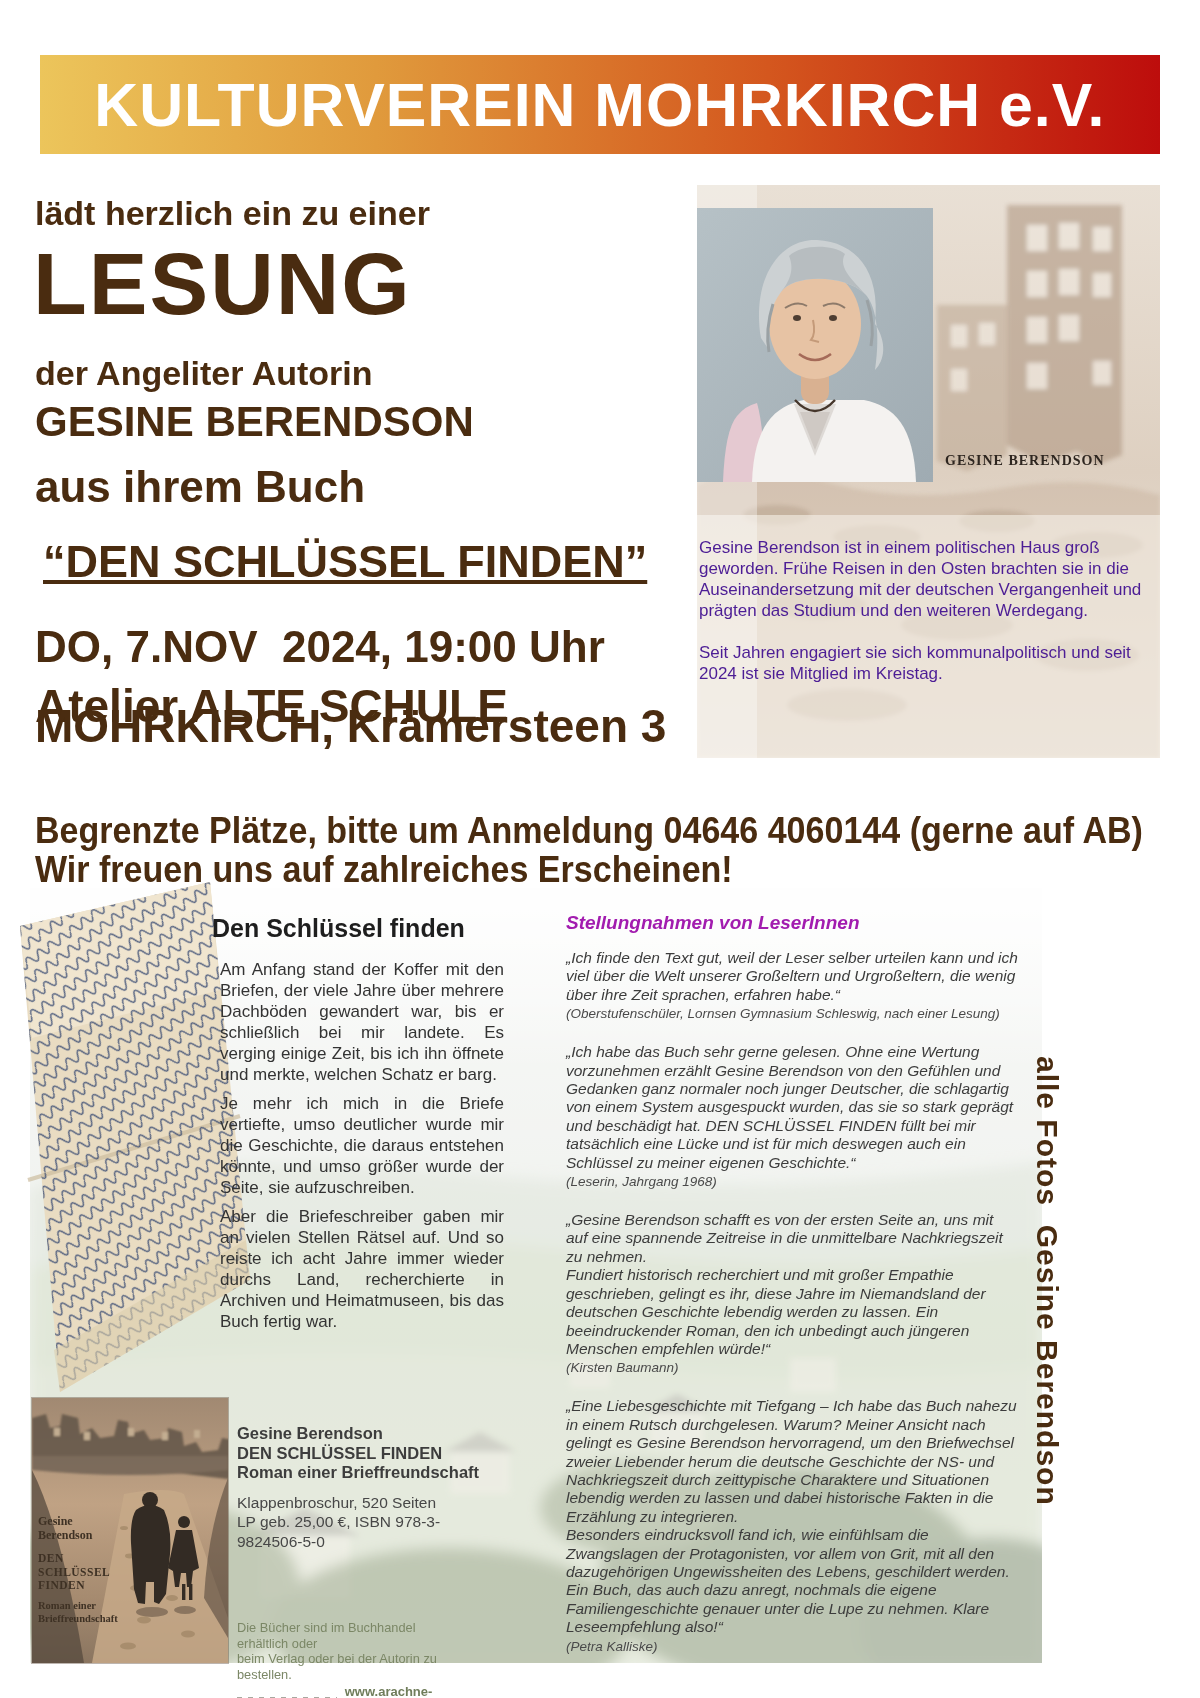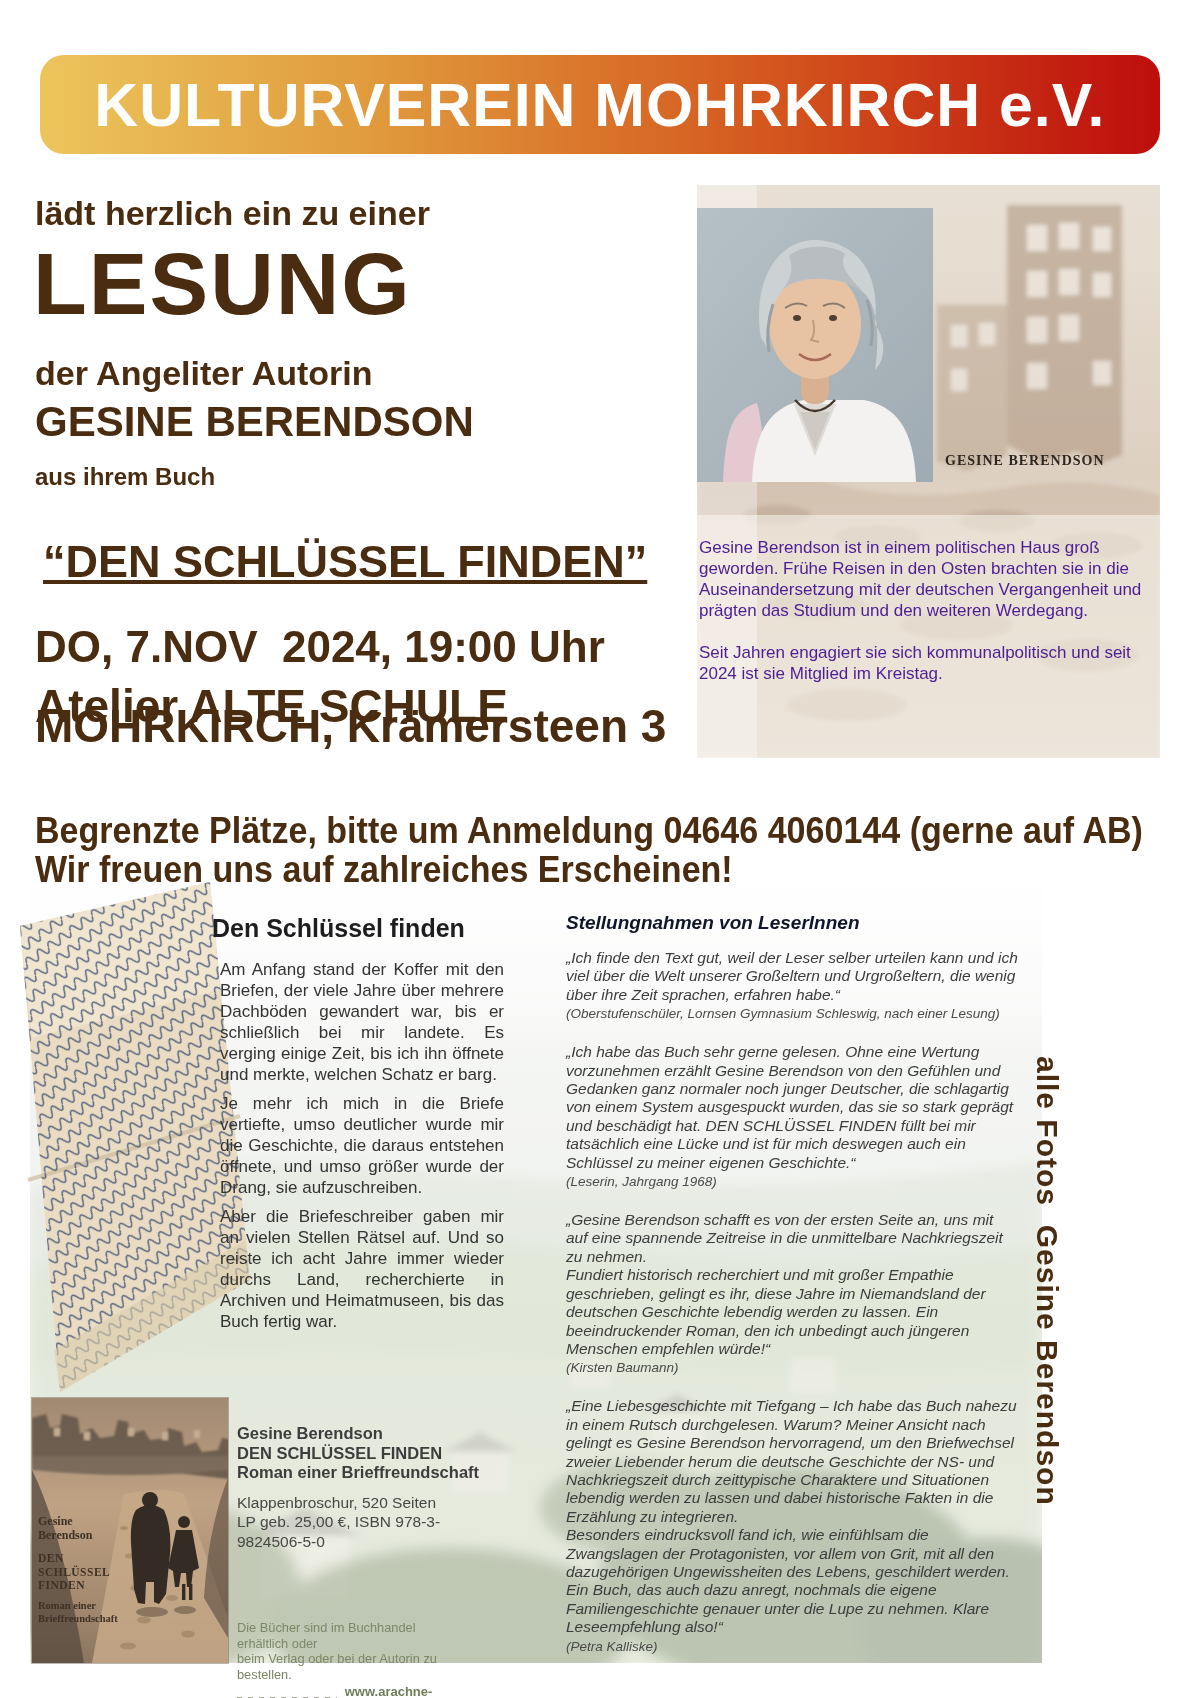--- a/index.html
+++ b/index.html
@@ -2,31 +2,31 @@
 <html><head>
 <meta charset="utf-8">
 <style>
   html,body{margin:0;padding:0;background:#ffffff;}
   .poster{position:relative;width:1200px;height:1698px;background:#ffffff;overflow:hidden;
           font-family:"Liberation Sans",sans-serif;}
 
   
   .banner{position:absolute;left:40px;top:55px;width:1120px;height:99px;
           background:linear-gradient(90deg,#ecc55b 0%,#e09a3c 30%,#d4571e 65%,#bd0d0c 100%);
-          display:flex;align-items:center;justify-content:center;border-radius:24px;}
+          display:flex;align-items:center;justify-content:center;}
   .banner span{color:#ffffff;font-weight:bold;font-size:62px;letter-spacing:1px;
                transform:scaleX(.98);white-space:nowrap;}
 
   
   .hl{position:absolute;color:#4a2c10;font-weight:bold;white-space:pre;line-height:1.05;}
   #line1   {left:35px;top:196px;font-size:34px;}
   #event   {left:33px;top:238px;font-size:88px;letter-spacing:2px;}
   #line2   {left:35px;top:356px;font-size:34px;}
   #author  {left:35px;top:400px;font-size:42px;}
-  #line3   {left:35px;top:464px;font-size:24px;}
+  #line3   {left:35px;top:464px;font-size:44px;}
   #booktitle{left:43px;top:538px;font-size:45px;text-decoration:underline;}
   #datetime{left:35px;top:624px;font-size:44px;}
   #venue1  {left:35px;top:682px;font-size:46px;}
   #venue2  {left:35px;top:702px;font-size:46px;}
   #note1   {left:35px;top:812px;font-size:37px;transform:scaleX(.92);transform-origin:left top;}
   #note2   {left:35px;top:851px;font-size:37px;transform:scaleX(.92);transform-origin:left top;}
 
   
   .collage{position:absolute;left:697px;top:185px;width:463px;height:573px;}
   .collage .ruins{position:absolute;inset:0;}
@@ -67,21 +67,21 @@
   
   .order{position:absolute;left:237px;top:1620px;width:230px;color:#7b8766;
          font-size:12.8px;line-height:15.5px;}
   .order .urlrow{display:flex;align-items:center;margin-top:2px;}
   .dotted{width:118px;height:5px;margin-right:8px;
           background:repeating-linear-gradient(90deg,#a8a8a0 0 5px,transparent 5px 11px);}
   .url{font-weight:bold;font-size:13px;color:#707d5b;}
 
   
   .testimonials{position:absolute;left:566px;top:912px;width:452px;color:#3c3c3c;}
-  .testimonials h3{margin:0 0 15px;font-size:19px;font-style:italic;color:#0f172a;}
+  .testimonials h3{margin:0 0 15px;font-size:19px;font-style:italic;color:#a21caf;}
   .t-item{margin-bottom:21px;}
   .quote{font-style:italic;font-size:15.5px;line-height:18.4px;white-space:pre-line;margin:0;}
   .attrib{font-style:italic;font-size:13.5px;line-height:16px;color:#4a4a4a;margin:2px 0 0;}
 
   
   .credit{position:absolute;left:1030px;top:1056px;height:540px;
           writing-mode:vertical-rl;text-orientation:mixed;white-space:pre;
           font-size:30px;font-weight:bold;color:#4a2c10;letter-spacing:1px;}
 </style>
 </head>
@@ -248,21 +248,21 @@
     <path d="M14,300 L226,236" stroke="#cdbd9f" stroke-width="4" opacity=".7"></path>
     <g clip-path="url(#paperclip)">
       <rect x="-220" y="-160" width="760" height="920" fill="url(#hw)" transform="rotate(-36 119 257)"></rect>
     </g>
     <path d="M46,512 L236,400 L232,360 L40,470 Z" fill="#dccfae" opacity=".6"></path>
   </svg>
 
   <div class="bookblock">
     <h2>Den Schlüssel finden</h2>
     <p>Am Anfang stand der Koffer mit den Briefen, der viele Jahre über mehrere Dachböden gewandert war, bis er schließlich bei mir landete. Es verging einige Zeit, bis ich ihn öffnete und merkte, welchen Schatz er barg.</p>
-    <p>Je mehr ich mich in die Briefe vertiefte, umso deutlicher wurde mir die Geschichte, die daraus entstehen öffnete, und umso größer wurde der Drang, sie aufzuschreiben.</p>
+    <p>Je mehr ich mich in die Briefe vertiefte, umso deutlicher wurde mir die Geschichte, die daraus entstehen könnte, und umso größer wurde der Seite, sie aufzuschreiben.</p>
     <p>Aber die Briefeschreiber gaben mir an vielen Stellen Rätsel auf. Und so reiste ich acht Jahre immer wieder durchs Land, recherchierte in Archiven und Heimatmuseen, bis das Buch fertig war.</p>
   </div>
 
   <div class="cover">
     <svg viewBox="0 0 196 265" preserveAspectRatio="none" aria-hidden="true">
       <defs>
         <linearGradient id="cg" x1="0" y1="0" x2="0" y2="1">
           <stop offset="0" stop-color="#a18972"></stop>
             <stop offset=".4" stop-color="#c0a284"></stop>
           <stop offset=".75" stop-color="#a68b70"></stop>

